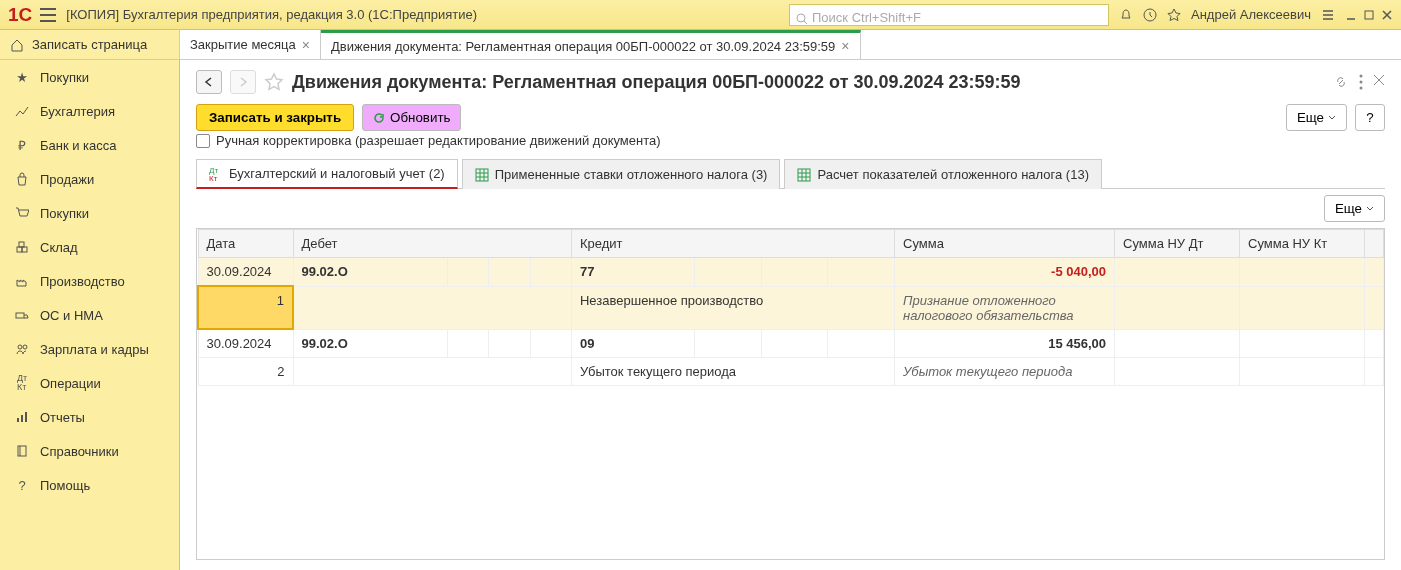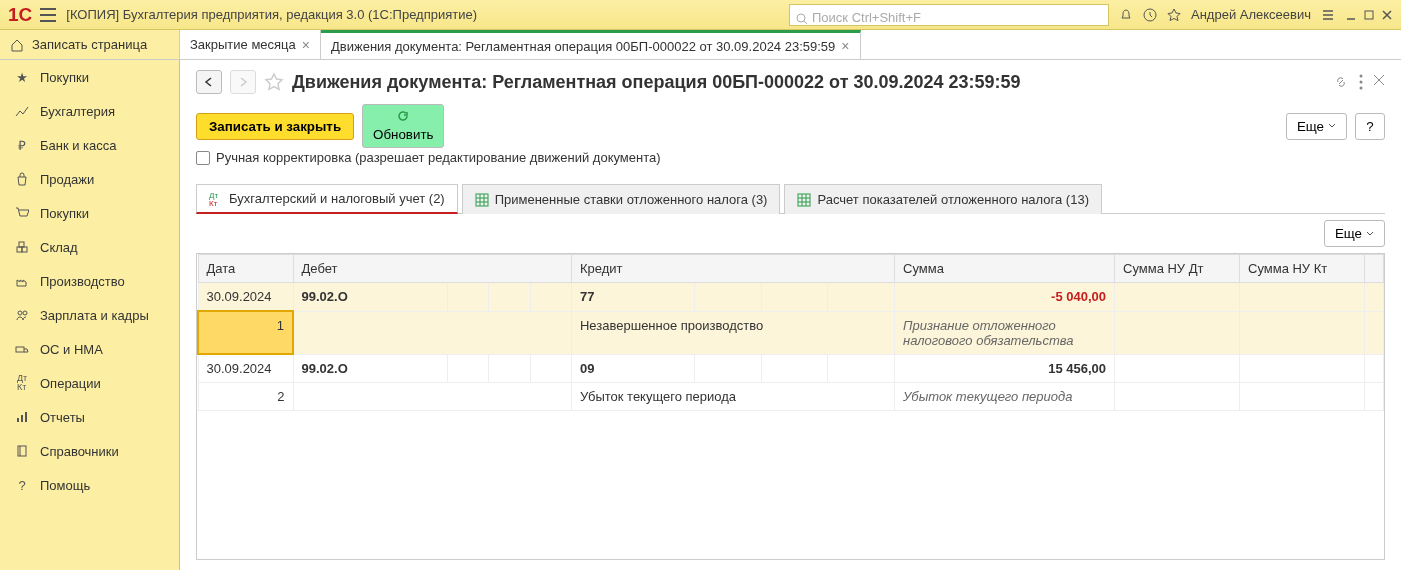--- a/index.html
+++ b/index.html
@@ -33,26 +33,26 @@
 .content { flex: 1; background: #fff; padding: 10px 16px; display: flex; flex-direction: column; }
 .content-header { display: flex; align-items: center; gap: 8px; margin-bottom: 10px; }
 .nav-btn { width: 26px; height: 24px; border: 1px solid #bbb; background: #f5f5f5; border-radius: 3px; display: flex; align-items: center; justify-content: center; cursor: pointer; }
 .nav-btn.disabled { opacity: 0.5; }
 .star { color: #ccc; }
 .page-title { font-size: 18px; font-weight: bold; color: #333; flex: 1; }
 .hdr-right { display: flex; gap: 10px; }
 
 .toolbar { display: flex; align-items: center; gap: 8px; margin-bottom: 2px; }
 .btn-yellow { background: #ffdd2d; border: 1px solid #d4a017; padding: 5px 12px; border-radius: 3px; font-weight: bold; cursor: pointer; }
-.btn-white { background: #86efac; border: 1px solid #bbb; padding: 5px 10px; border-radius: 3px; cursor: pointer; display: flex; align-items: center; gap: 5px; flex-direction: column; }
+.btn-white { background: #f0abfc; border: 1px solid #bbb; padding: 5px 10px; border-radius: 3px; cursor: pointer; display: flex; align-items: center; gap: 5px; }
 .btn-more { background: #fff; border: 1px solid #bbb; padding: 5px 10px; border-radius: 3px; cursor: pointer; display: flex; align-items: center; gap: 4px; }
 .btn-help { background: #fff; border: 1px solid #bbb; padding: 5px 10px; border-radius: 3px; cursor: pointer; width: 30px; text-align: center; }
 .tb-flex { flex: 1; }
 
-.checkbox-row { display: flex; align-items: center; gap: 6px; margin-bottom: 18px; color: #333; }
+.checkbox-row { display: flex; align-items: center; gap: 6px; margin-bottom: 10px; color: #333; }
 .checkbox { width: 14px; height: 14px; border: 1px solid #888; background: #fff; border-radius: 2px; }
 
 .sub-tabs { display: flex; border-bottom: 1px solid #ccc; margin-bottom: 6px; }
 .sub-tab { padding: 6px 12px; border: 1px solid #ccc; border-bottom: none; background: #f0f0f0; margin-right: 4px; display: flex; align-items: center; gap: 6px; cursor: pointer; position: relative; top: 1px; }
 .sub-tab.active { background: #fff; border-bottom: 2px solid #c41e1e; }
 .sub-tab-icon { width: 14px; height: 14px; }
 
 .tbl-toolbar { display: flex; justify-content: flex-end; margin-bottom: 6px; }
 
 .grid { border: 1px solid #ccc; flex: 1; overflow: auto; }
@@ -197,35 +197,35 @@
         <span class="side-icon">
           <svg width="14" height="14">
             <path d="M2 12V6l3 2V6l3 2V6l3 2v4z" stroke="#555" fill="none"></path>
           </svg>
         </span>
         <span>Производство</span>
       </div>
     <div class="side-item">
         <span class="side-icon">
           <svg width="14" height="14">
+            <rect x="1" y="5" width="8" height="5" stroke="#555" fill="none"></rect>
+            <path d="M9 7h3l1 3h-4" stroke="#555" fill="none"></path>
+          </svg>
+        </span>
+        <span>ОС и НМА</span>
+      </div>
+    <div class="side-item">
+        <span class="side-icon">
+          <svg width="14" height="14">
             <circle cx="5" cy="5" r="2" stroke="#555" fill="none"></circle>
             <circle cx="10" cy="5" r="2" stroke="#555" fill="none"></circle>
             <path d="M2 12c0-2 2-3 3-3s3 1 3 3M8 12c0-2 2-3 3-3" stroke="#555" fill="none"></path>
           </svg>
         </span>
         <span>Зарплата и кадры</span>
-      </div>
-    <div class="side-item">
-        <span class="side-icon">
-          <svg width="14" height="14">
-            <rect x="1" y="5" width="8" height="5" stroke="#555" fill="none"></rect>
-            <path d="M9 7h3l1 3h-4" stroke="#555" fill="none"></path>
-          </svg>
-        </span>
-        <span>ОС и НМА</span>
       </div>
     <div class="side-item">
         <span class="side-icon" style="font-size:9px;line-height:1;">Дт<br>Кт</span>
         <span>Операции</span>
       </div>
     <div class="side-item">
         <span class="side-icon">
           <svg width="14" height="14">
             <rect x="2" y="8" width="2" height="4" fill="#555"></rect>
             <rect x="6" y="5" width="2" height="7" fill="#555"></rect>

